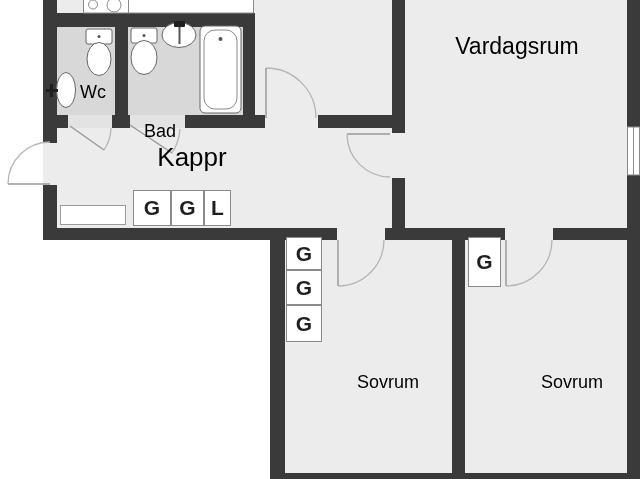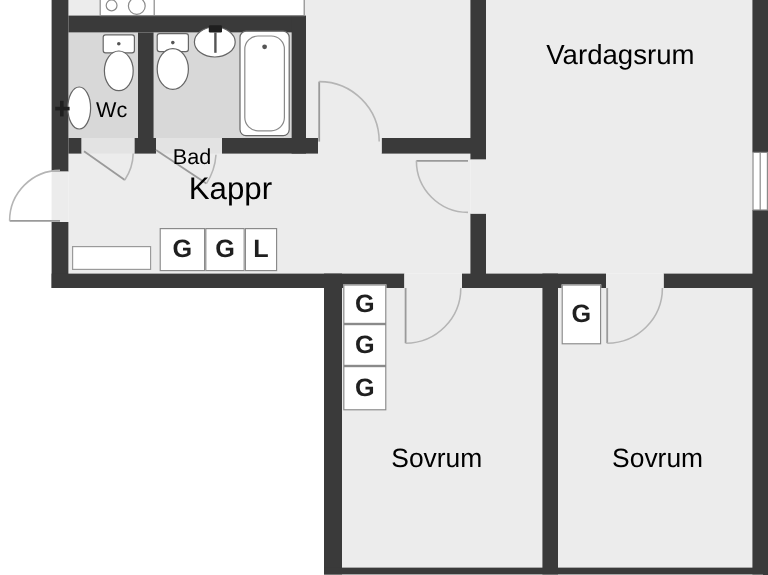--- a/index.html
+++ b/index.html
@@ -11,21 +11,21 @@
   .wall{background:#3a3a3a;}
   .opening{background:#ececec;}
   .opening.wet-th{background:#e3e3e3;}
   .closet{background:#ffffff;border:1px solid #8a8a8a;display:flex;align-items:center;justify-content:center;
           font-size:21px;font-weight:600;color:#1f1f1f;}
   .mat{background:#ffffff;border:1px solid #9a9a9a;}
   .label{position:absolute;transform:translate(-50%,-50%);color:#000000;font-weight:400;white-space:nowrap;}
   .lbl-lg{font-size:23px;}
   .lbl-md{font-size:18px;}
   .lbl-hall{font-size:26px;}
-  .lbl-sov{font-size:22px;}
+  .lbl-sov{font-size:18px;margin-left:24px;}
   svg.overlay{position:absolute;left:0;top:0;pointer-events:none;}
 </style>
 </head>
 <body>
 
 <div class="plan">
 
   <div class="floor" style="left:57px;top:127px;width:335px;height:101px;"></div>
   <div class="floor" style="left:57px;top:0;width:196px;height:14px;"></div>
   <div class="floor" style="left:253px;top:0;width:139px;height:115px;"></div>

